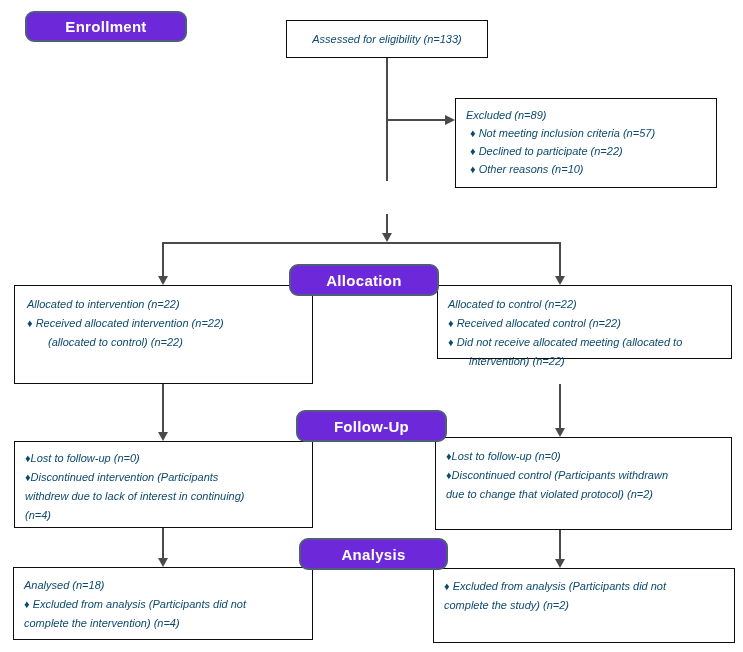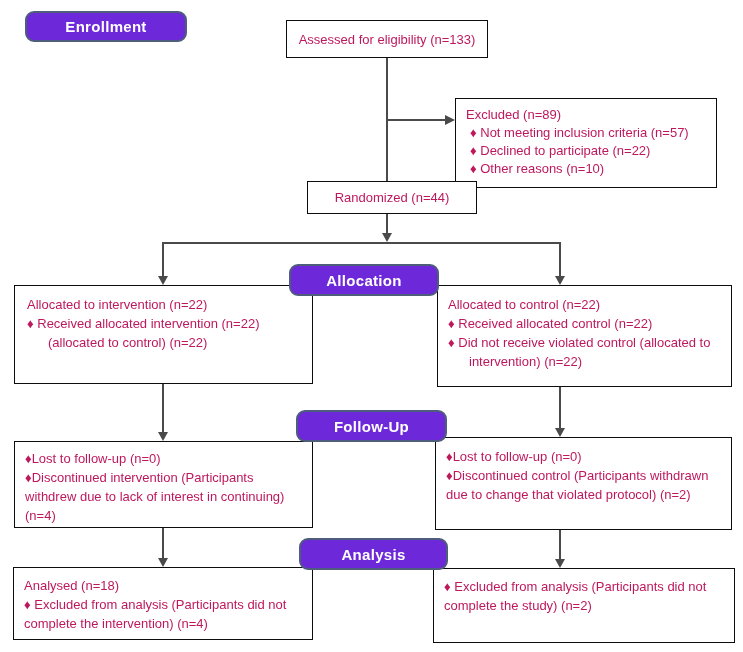--- a/index.html
+++ b/index.html
@@ -9,35 +9,36 @@
     background:#ffffff;
     font-family:"Liberation Sans",sans-serif;
     overflow:hidden;
   }
   
   .box{
     position:absolute;
     background:#ffffff;
     border:1.5px solid #0d0d0d;
     box-sizing:border-box;
-    color:#be185d;
-    font-size:13px;
+    color:#0c4a6e;
+    font-size:11px;
     line-height:19px;
     z-index:2;
+    font-style:italic;
   }
   .center{display:flex;align-items:center;justify-content:center;text-align:center;}
   .bline{white-space:nowrap;}
   .indent{padding-left:21px;}
   .bullet-indent{padding-left:4px;}
 
   #box-assessed  {left:286px;top:20px; width:202px;height:38px;}
   #box-excluded  {left:455px;top:78px; width:262px;height:90px; padding:7px 6px 0 10px; line-height:18px;margin-top:20px;}
   #box-randomized{left:307px;top:181px;width:170px;height:33px;}
   #box-alloc-left {left:14px; top:285px;width:299px;height:99px;padding:9px 6px 0 12px;}
-  #box-alloc-right{left:437px;top:285px;width:295px;height:102px;padding:9px 6px 0 10px;}
+  #box-alloc-right{left:437px;top:285px;width:295px;height:74px;padding:9px 6px 0 10px;}
   #box-fu-left   {left:14px; top:441px;width:299px;height:87px;padding:7px 6px 0 10px;}
   #box-fu-right  {left:435px;top:437px;width:297px;height:93px;padding:9px 6px 0 10px;}
   #box-an-left   {left:13px; top:567px;width:300px;height:73px;padding:8px 6px 0 10px;}
   #box-an-right  {left:433px;top:568px;width:302px;height:75px;padding:8px 6px 0 10px;}
 
   
   .stage{
     position:absolute;
     background:#6d28d9;
     border:2px solid #4f5d7d;
@@ -119,34 +120,31 @@
     <span>Assessed for eligibility (n=133)</span>
   </div>
 
   <div class="box" id="box-excluded">
     <div class="bline">Excluded (n=89)</div>
     <div class="bline bullet-indent">♦  Not meeting inclusion criteria (n=57)</div>
     <div class="bline bullet-indent">♦  Declined to participate (n=22)</div>
     <div class="bline bullet-indent">♦  Other reasons (n=10)</div>
   </div>
 
-  <div class="box center" id="box-randomized">
-    <span>Randomized (n=44)</span>
-  </div>
 
   <div class="box" id="box-alloc-left">
     <div class="bline">Allocated to intervention (n=22)</div>
     <div class="bline">♦ Received allocated intervention (n=22)</div>
     <div class="bline indent">(allocated to control) (n=22)</div>
   </div>
 
   <div class="box" id="box-alloc-right">
     <div class="bline">Allocated to control (n=22)</div>
     <div class="bline">♦ Received allocated control (n=22)</div>
-    <div class="bline">♦ Did not receive violated control (allocated to</div>
+    <div class="bline">♦ Did not receive allocated meeting (allocated to</div>
     <div class="bline indent">intervention) (n=22)</div>
   </div>
 
   <div class="box" id="box-fu-left">
     <div class="bline">♦Lost to follow-up (n=0)</div>
     <div class="bline">♦Discontinued intervention (Participants</div>
     <div class="bline">withdrew due to lack of interest in continuing)</div>
     <div class="bline">(n=4)</div>
   </div>
 

